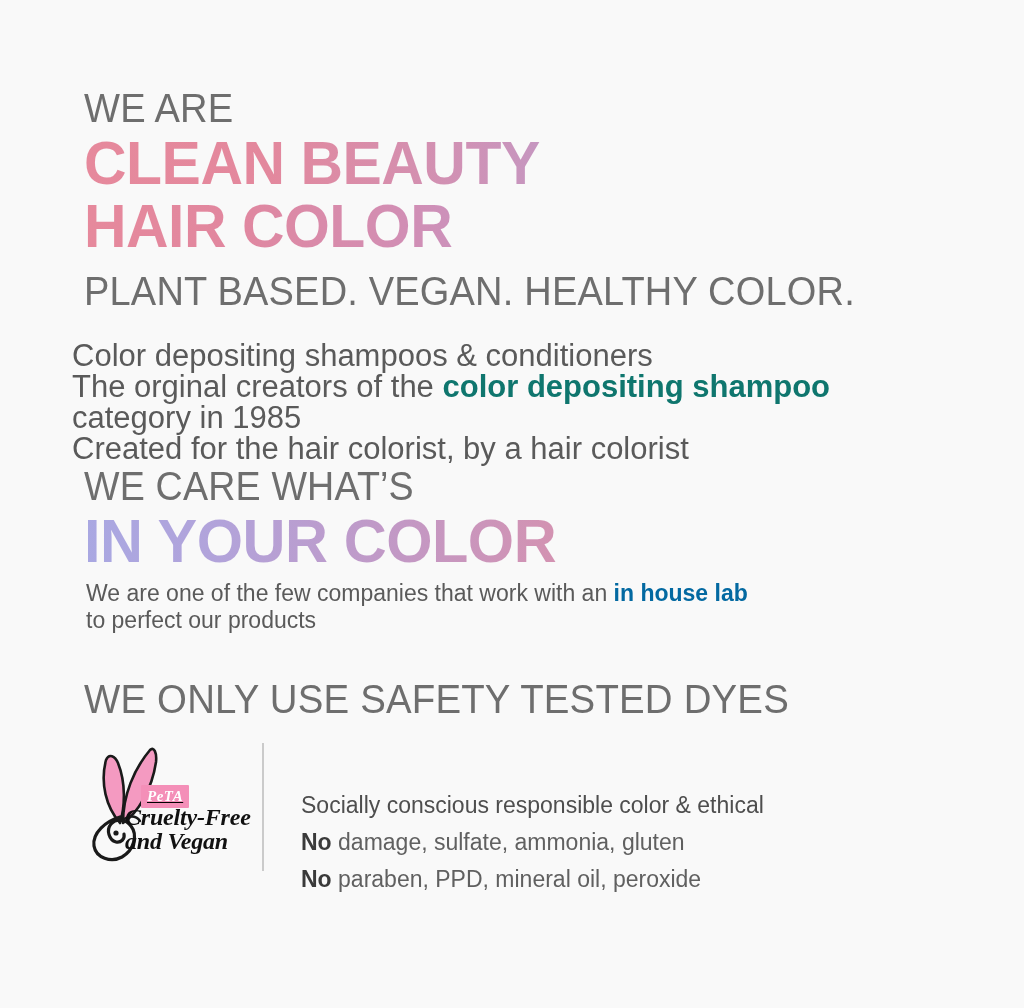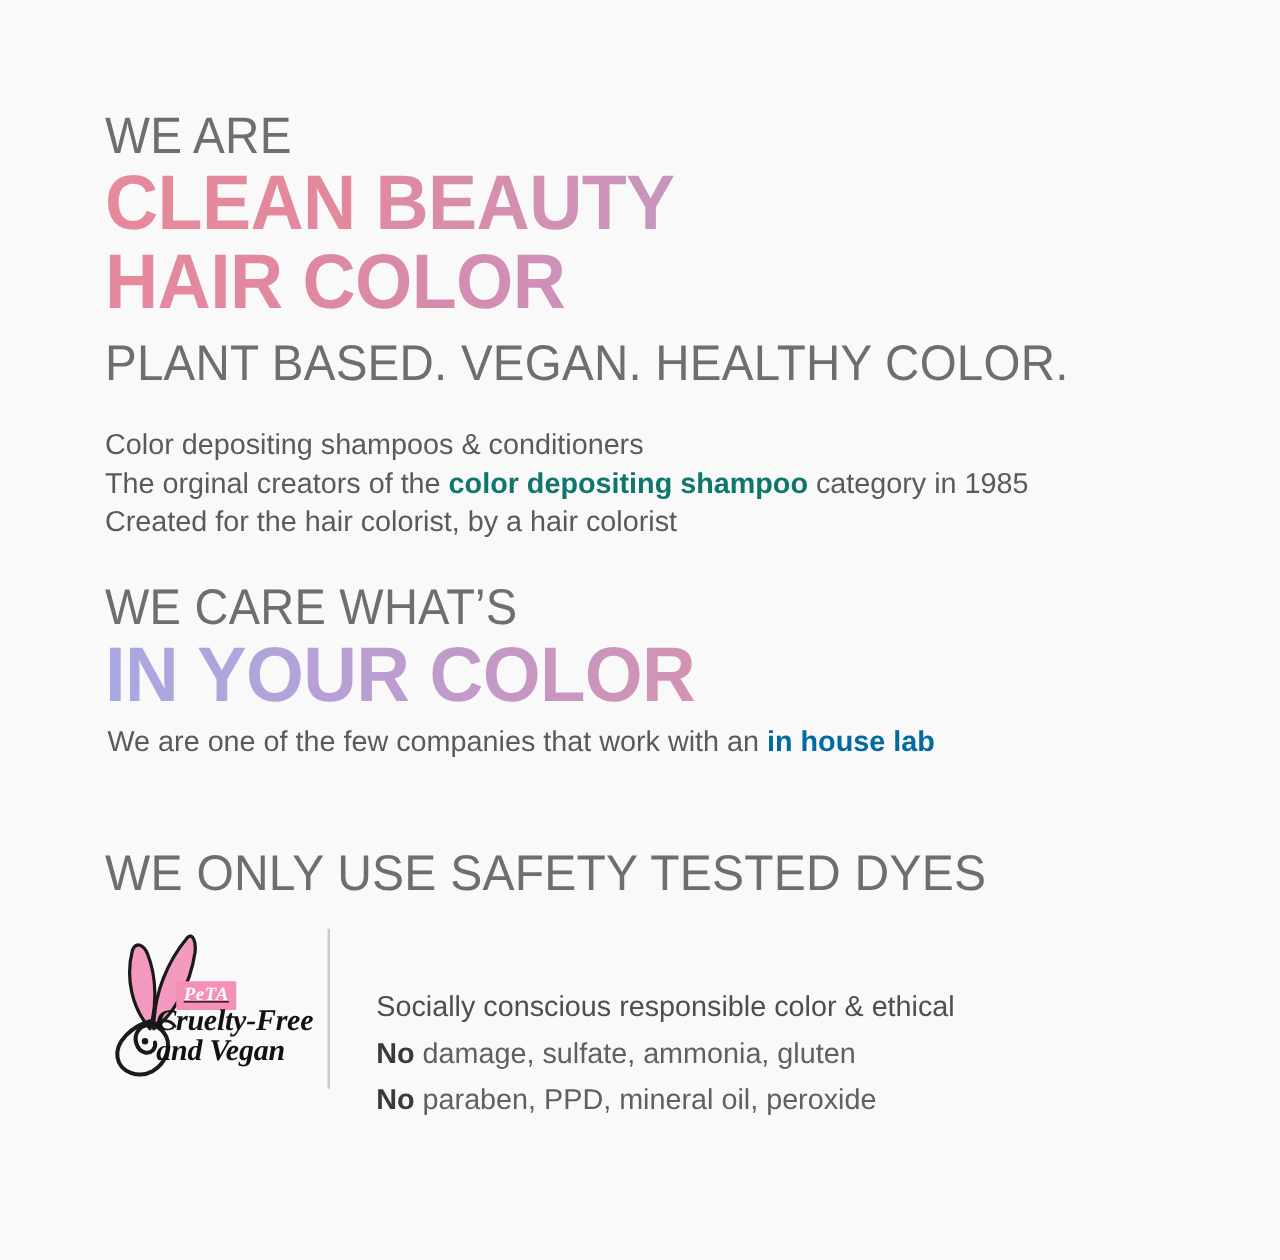--- a/index.html
+++ b/index.html
@@ -74,24 +74,24 @@
     color: #6e6e6e;
     letter-spacing: 0.2px;
     white-space: nowrap;
     transform: scaleX(0.95);
     transform-origin: left center;
   }
 
   
   .lead {
     position: absolute;
-    left: 84px;
+    left: 72px;
     top: 340px;
     width: 880px;
-    font-size: 23px;
+    font-size: 31px;
     line-height: 31px;
     color: #5a5a5a;
     font-weight: 400;
   }
   .lead .strong {
     font-weight: 700;
     color: #0f766e;
   }
 
   
@@ -215,20 +215,21 @@
     <div>Created for the hair colorist, by a hair colorist</div>
   </div>
 
   <div class="care">
     <div class="eyebrow2">WE CARE WHAT’S</div>
     <div class="bigline3">IN YOUR COLOR</div>
   </div>
 
   <div class="care-copy">
     <div><span>We are one of the few companies that work with an </span><span class="strong">in house lab</span></div>
+    <div>to perfect our products</div>
   </div>
 
   <div class="safety">WE ONLY USE SAFETY TESTED DYES</div>
 
   <div class="bottom">
 
     <div class="peta">
       <svg width="170" height="125" viewBox="0 0 170 125" xmlns="http://www.w3.org/2000/svg">
 
         <path d="M22 15 C16 38, 22 62, 36 78 C41 62, 42 38, 34 18 C31 11, 25 8, 22 15 Z" fill="#f49ac1" stroke="#1a1a1a" stroke-width="2.6" stroke-linejoin="round"></path>

